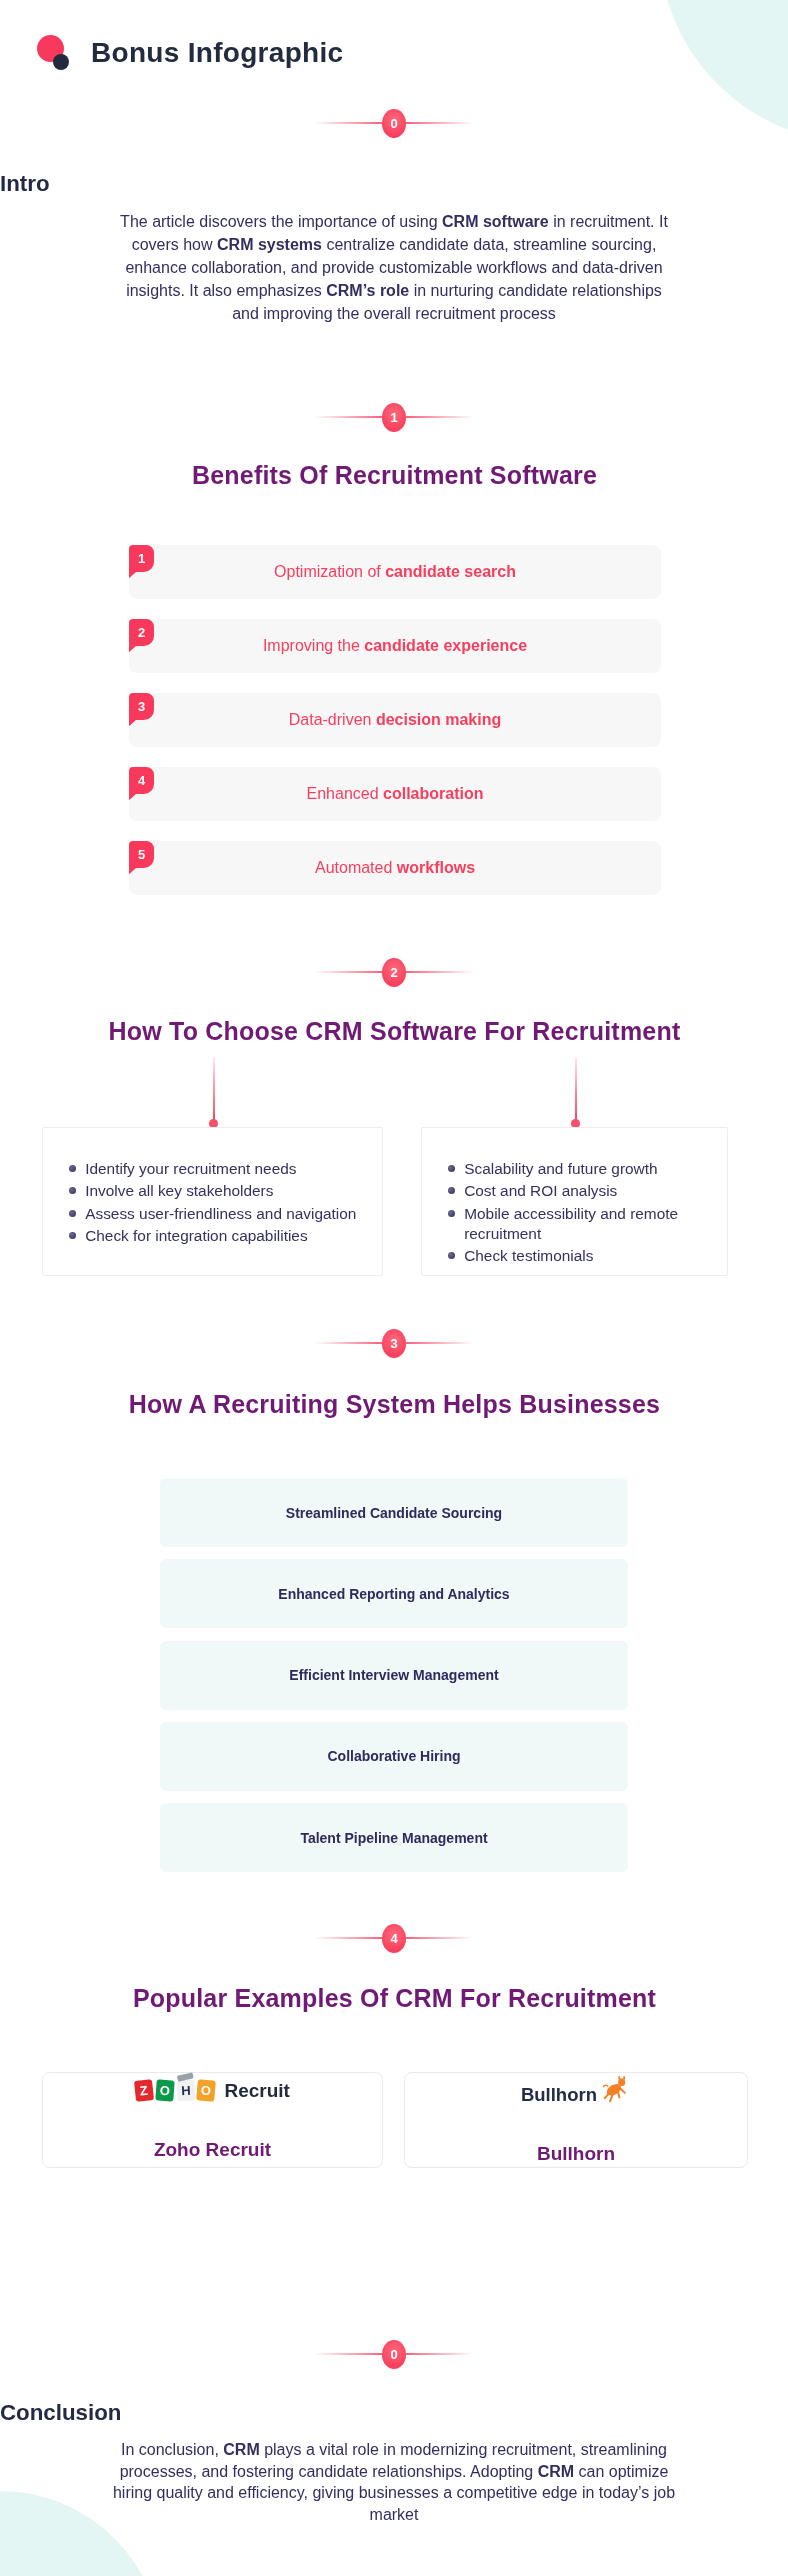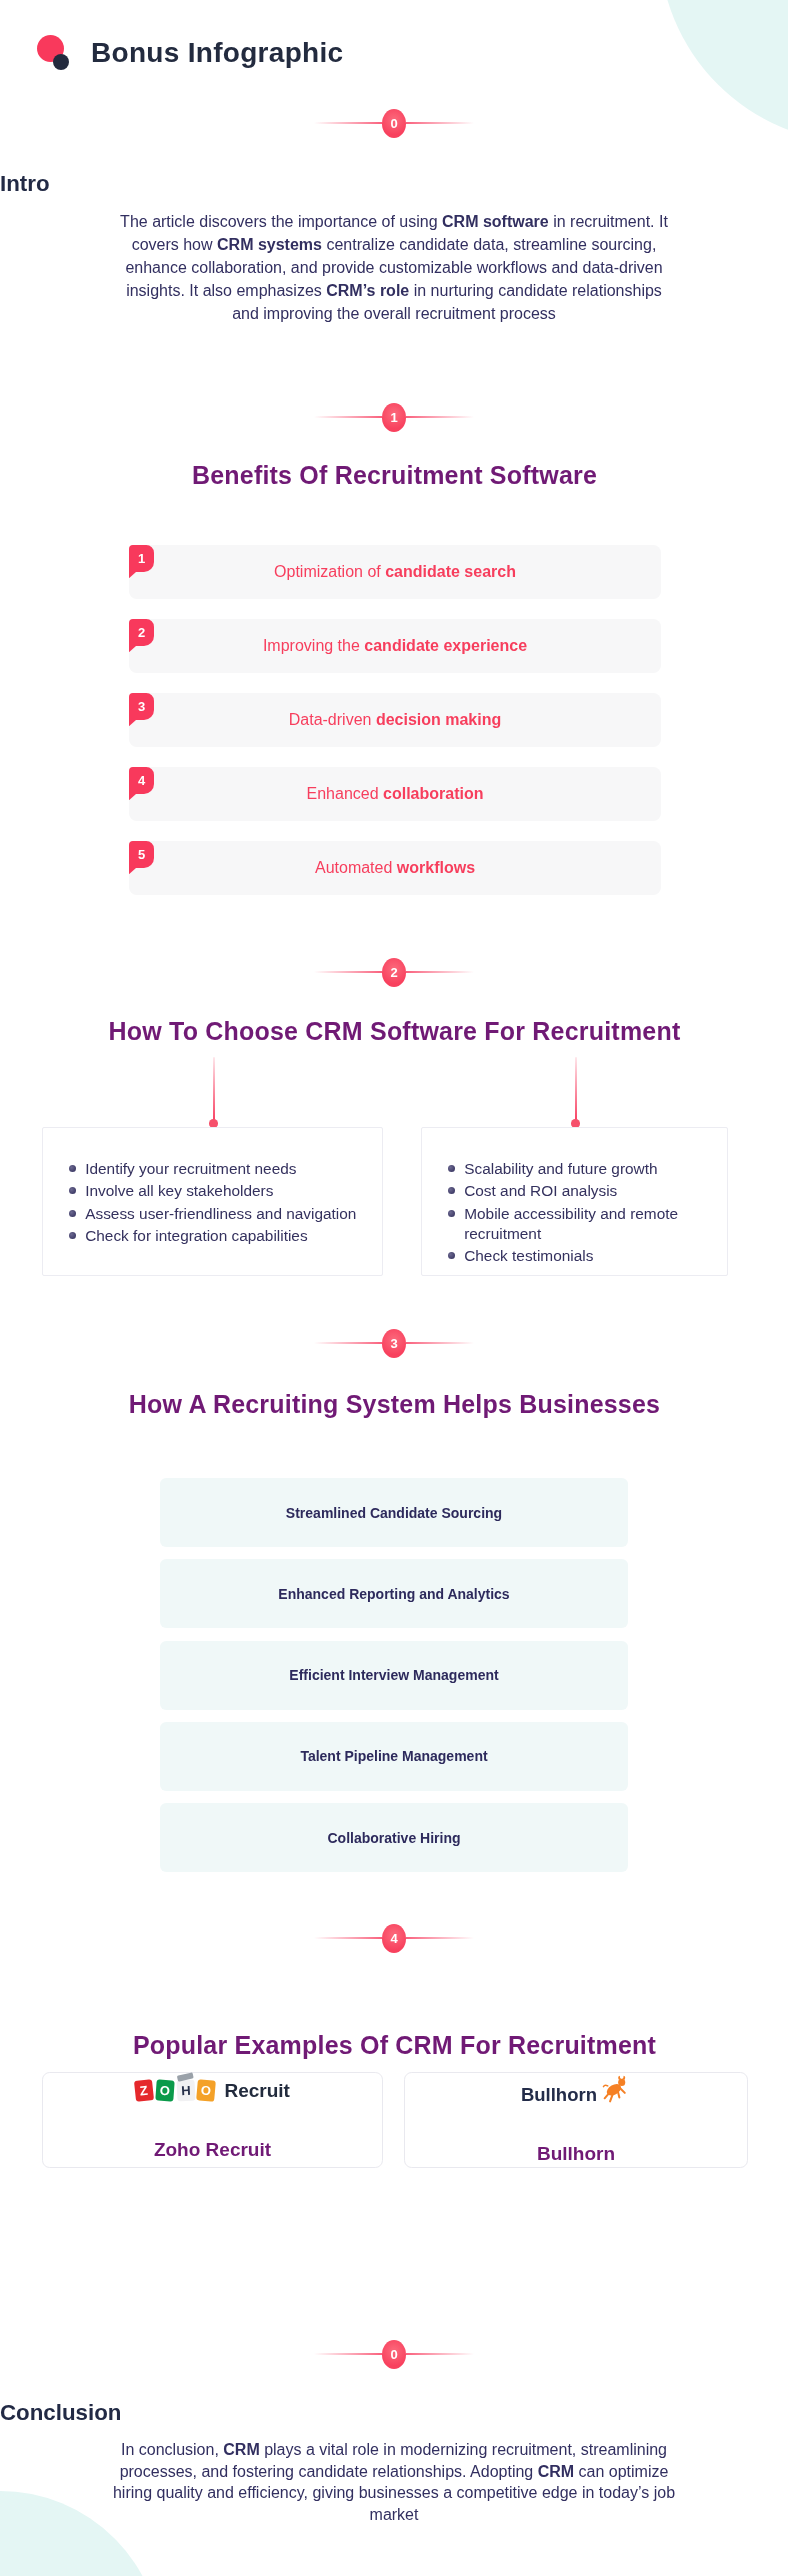--- a/index.html
+++ b/index.html
@@ -106,21 +106,21 @@
   #intro-heading      { top:171px; }
   #divider-benefits   { top:403px; }
   #benefits-heading   { top:461px; }
   #divider-choose     { top:958px; }
   #choose-heading     { top:1017px; }
   #pin-left  { left:209px; top:1057px; }
   #pin-right { left:571px; top:1057px; }
   #divider-helps      { top:1329px; }
   #helps-heading      { top:1390px; }
   #divider-examples   { top:1924px; }
-  #examples-heading   { top:1984px;margin-top:47px; }
+  #examples-heading   { top:1984px; }
   #divider-conclusion { top:2340px; }
   #conclusion-heading { top:2400px; }
 </style>
 </head>
 <body>
 
 <div class="page">
 
   <div class="blob blob-tr"></div>
   <div class="blob blob-bl"></div>
@@ -232,22 +232,22 @@
     <span class="line line-left"></span>
     <span class="marker">3</span>
     <span class="line line-right"></span>
   </div>
   <div class="h-section" id="helps-heading">How A Recruiting System Helps Businesses</div>
 
   <div class="helps-boxes">
     <div class="help-box">Streamlined Candidate Sourcing</div>
     <div class="help-box">Enhanced Reporting and Analytics</div>
     <div class="help-box">Efficient Interview Management</div>
+    <div class="help-box">Collaborative Hiring</div>
     <div class="help-box">Talent Pipeline Management</div>
-    <div class="help-box">Collaborative Hiring</div>
   </div>
 
   <div class="divider" id="divider-examples">
     <span class="line line-left"></span>
     <span class="marker">4</span>
     <span class="line line-right"></span>
   </div>
   <div class="h-section" id="examples-heading">Popular Examples Of CRM For Recruitment</div>
 
   <div class="logo-card zoho">

